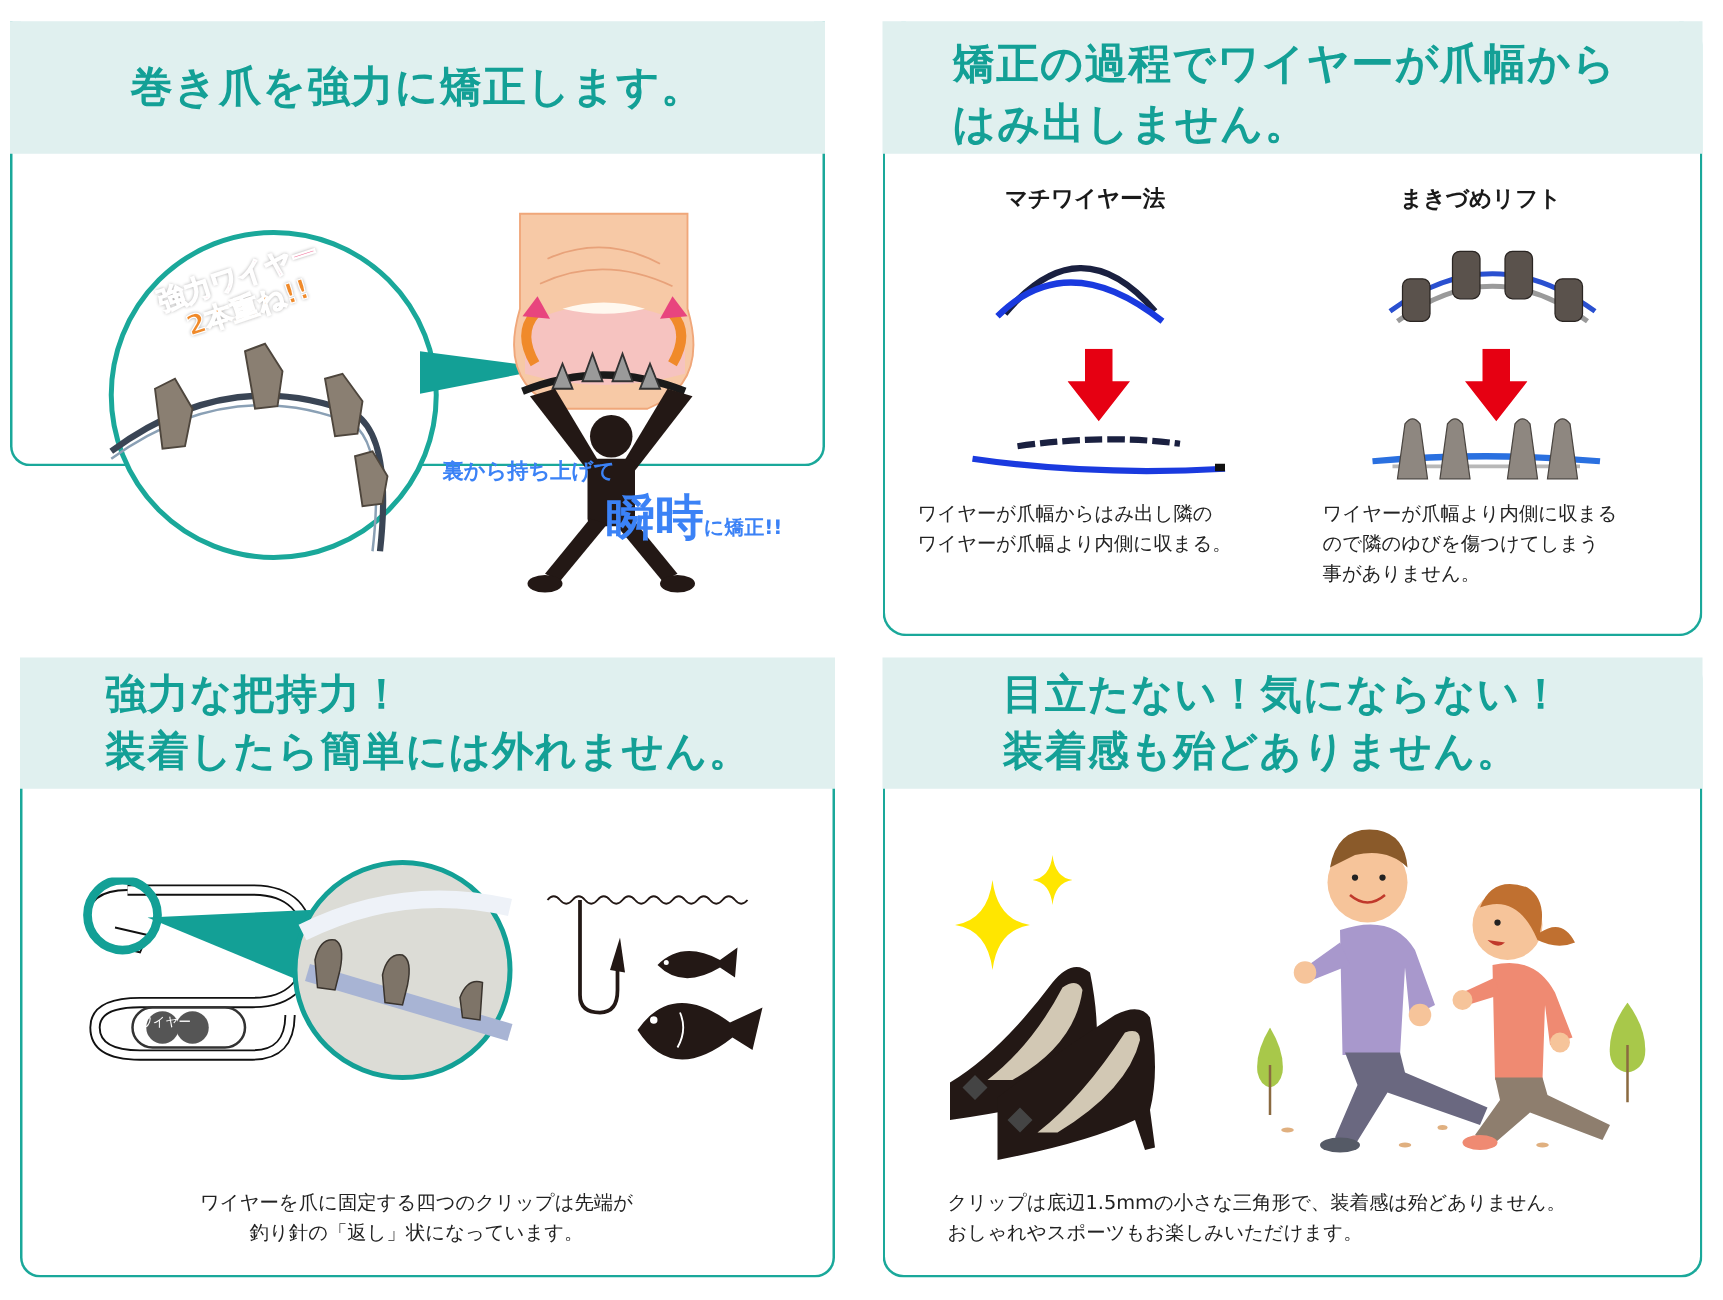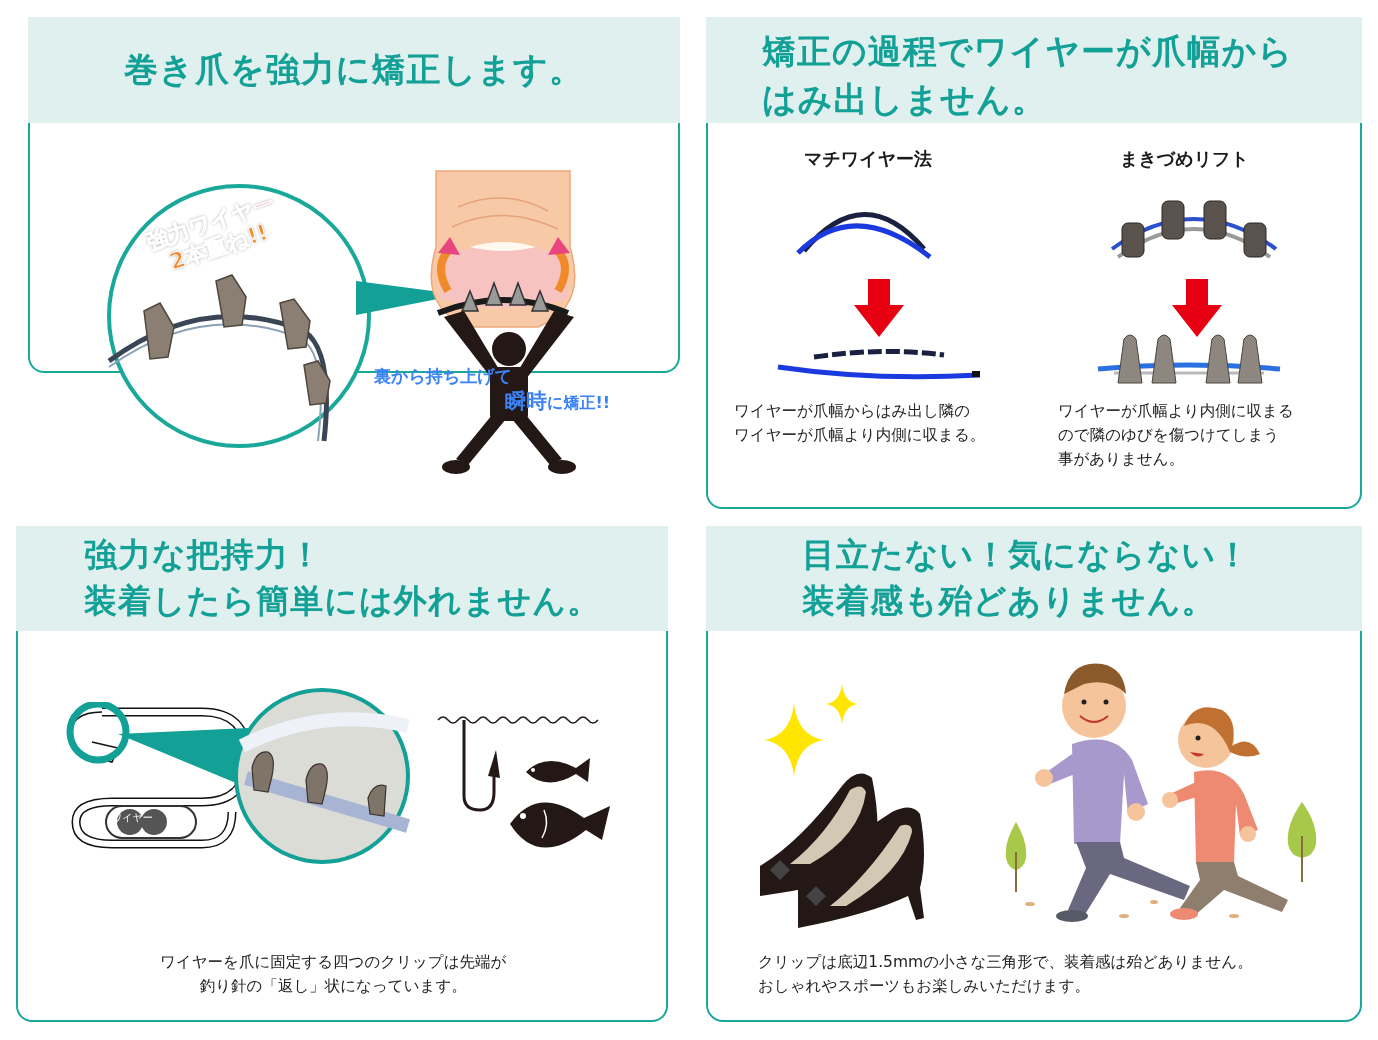--- a/index.html
+++ b/index.html
@@ -1,21 +1,21 @@
 <!DOCTYPE html>
 <html><head>
 <meta charset="utf-8">
 <style>
   html,body{margin:0;padding:0;background:#ffffff;}
   body{width:1378px;height:1040px;position:relative;overflow:hidden;font-family:"DejaVu Sans","Liberation Sans",sans-serif;}
   .panel{position:absolute;border:2px solid #1aa89a;border-top:none;border-radius:0 0 16px 16px;background:#fff;box-sizing:border-box;}
   .panel-head{position:absolute;left:-2px;right:-2px;top:0;background:#e0f0ef;color:#13a096;font-weight:bold;box-sizing:border-box;}
   .panel-head .t{display:block;letter-spacing:1px;}
-  #p1{left:28px;top:17px;width:652px;height:356px;text-decoration:underline;}
-  #p2{left:706px;top:17px;width:656px;height:492px;}
+  #p1{left:8px;top:17px;width:652px;height:356px;text-decoration:underline;}
+  #p2{left:706px;top:17px;width:656px;height:492px;border-radius:19px;}
   #p3{left:16px;top:526px;width:652px;height:496px;}
   #p4{left:706px;top:526px;width:656px;height:496px;border-radius:17px;}
   #p1 .panel-head{height:106px;}
   #p2 .panel-head{height:106px;}
   #p3 .panel-head,#p4 .panel-head{height:105px;padding-left:32px;}
   #p1 .panel-head .t{position:absolute;left:0;right:0;top:30px;text-align:center;font-size:34px;}
   #p2 .panel-head .t{position:absolute;left:56px;font-size:34px;line-height:48px;}
   #p3 .panel-head .t{position:absolute;left:68px;font-size:33px;line-height:46px;}
   #p4 .panel-head .t{position:absolute;left:96px;font-size:33px;line-height:46px;}
   .abs{position:absolute;}
@@ -88,21 +88,21 @@
         <path d="M92 108 L78 112 L116 158 L128 152 Z"></path>
         <ellipse cx="22" cy="160" rx="14" ry="7"></ellipse>
         <ellipse cx="128" cy="160" rx="14" ry="7"></ellipse>
       </g>
     </svg>
   </div>
   <div class="abs pink" style="left:344px;top:348px;font-size:17px;">
     <span>裏から持ち上げて</span>
   </div>
   <div class="abs pink" style="left:436px;top:370px;">
-    <span style="font-size:21px;padding-left:39px;">瞬時</span><span style="font-size:16px;">に矯正!!</span>
+    <span style="font-size:39px;padding-left:39px;">瞬時</span><span style="font-size:16px;">に矯正!!</span>
   </div>
 </div>
 
 <div class="panel" id="p2">
   <div class="panel-head">
     <span class="t" style="top:10px;">
       <span style="display:block">矯正の過程でワイヤーが爪幅から</span>
       <span style="display:block">はみ出しません。</span>
     </span>
   </div>

